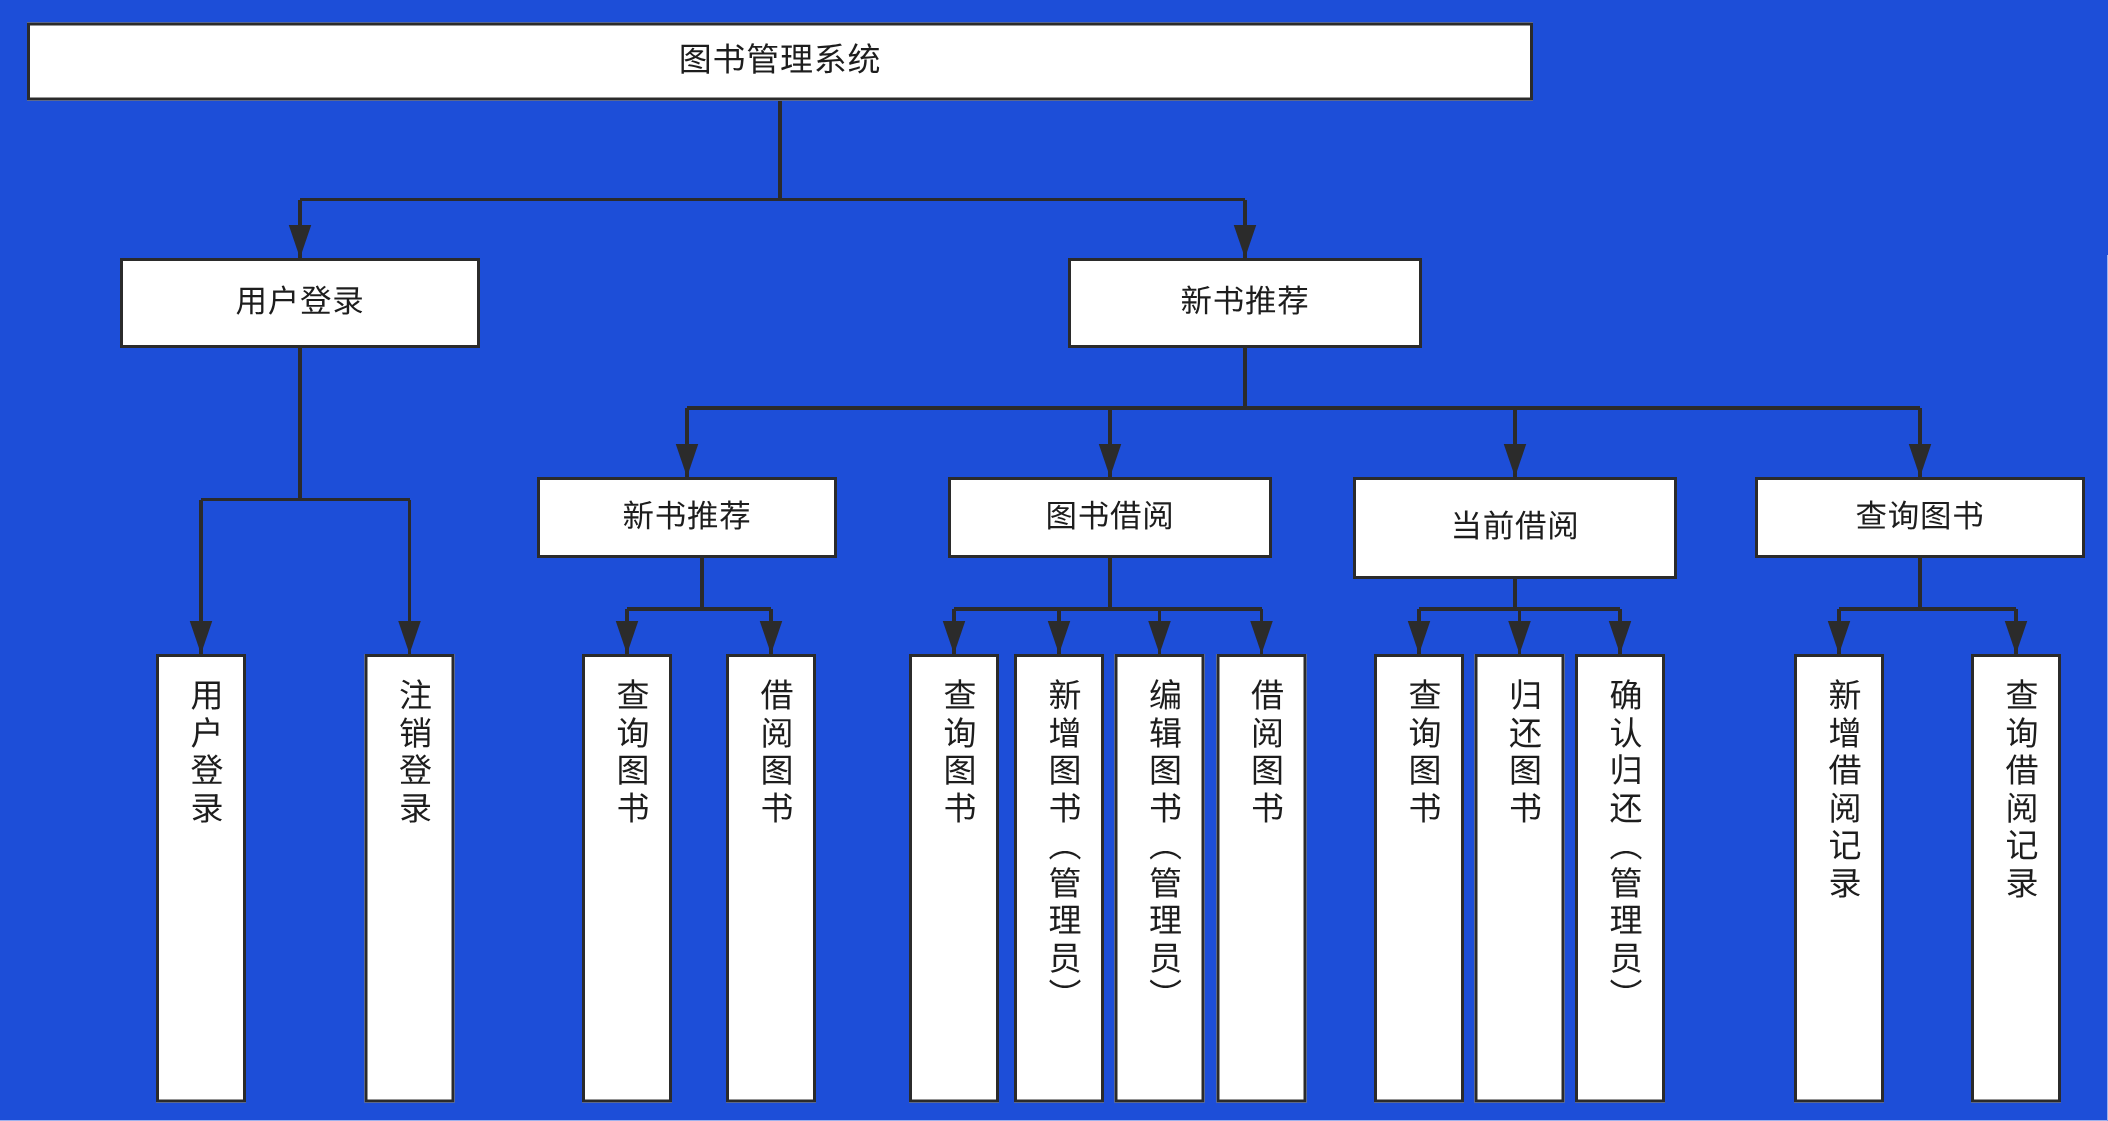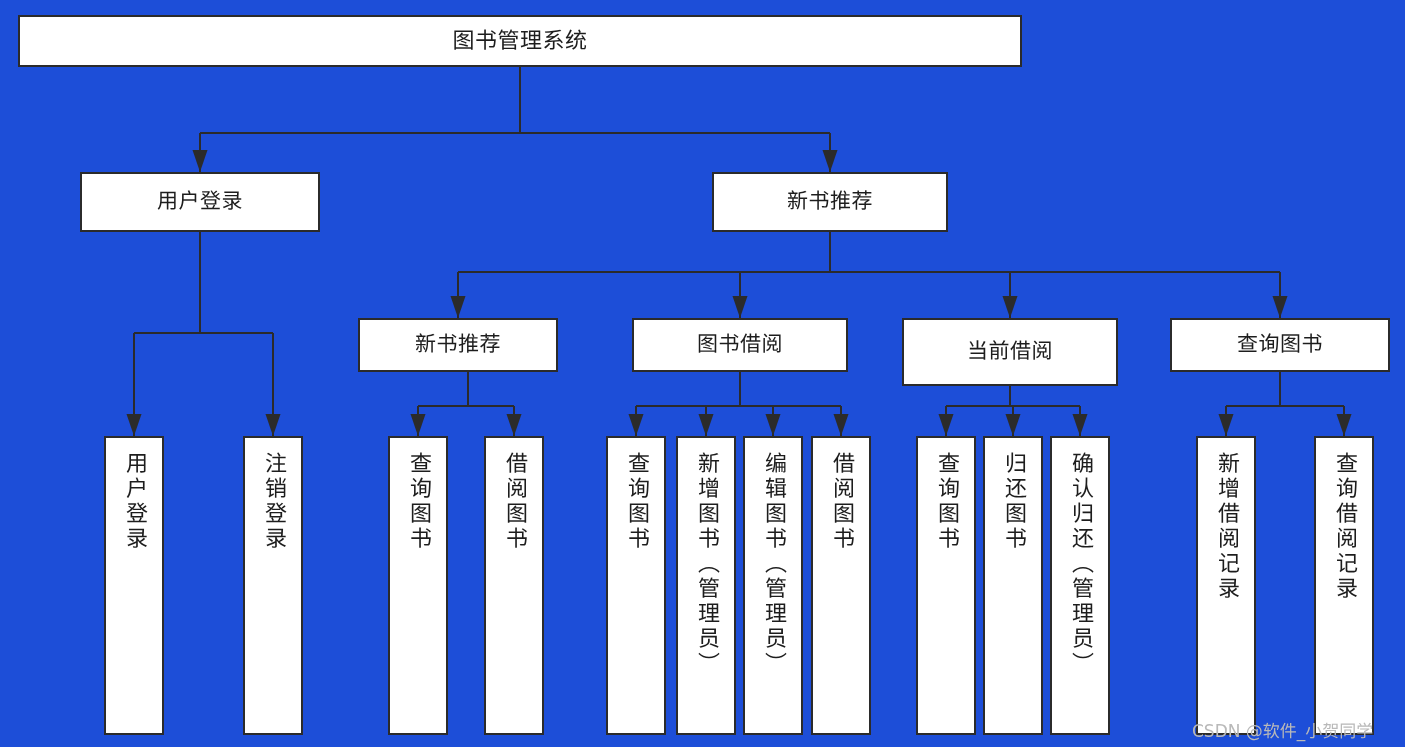--- a/index.html
+++ b/index.html
@@ -188,15 +188,14 @@
         <span class="node-label">确认归还（管理员）</span>
       </div>
       <div class="node leaf vert" style="left: 1196px; top: 436px; width: 60px; height: 299px;">
         <span class="node-label">新增借阅记录</span>
       </div>
       <div class="node leaf vert" style="left: 1314px; top: 436px; width: 60px; height: 299px;">
         <span class="node-label">查询借阅记录</span>
       </div>
     </div>
 
-  <div id="watermark" style="left: 1192px; top: 717px; color: rgb(185, 185, 185);">CSDN @软件_小贺同学</div>
 
 </div>
 
 </body></html>

